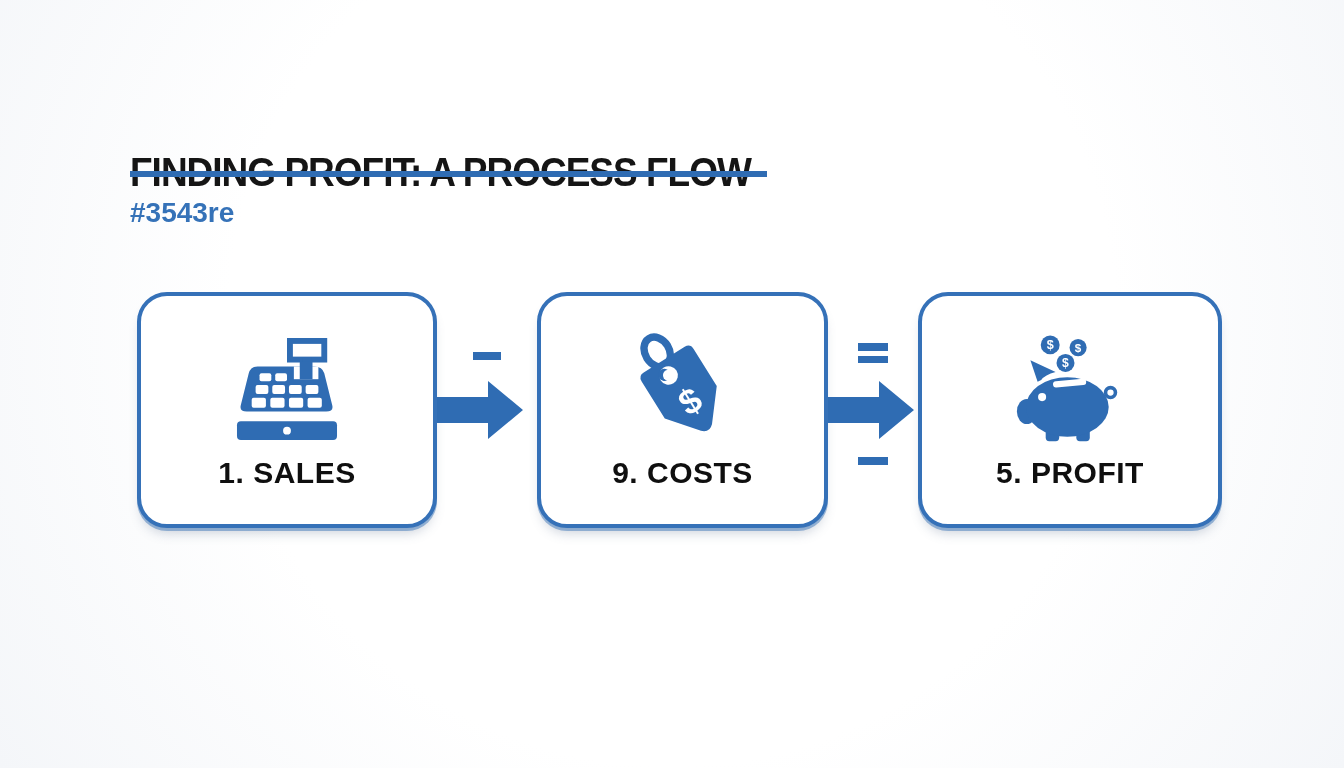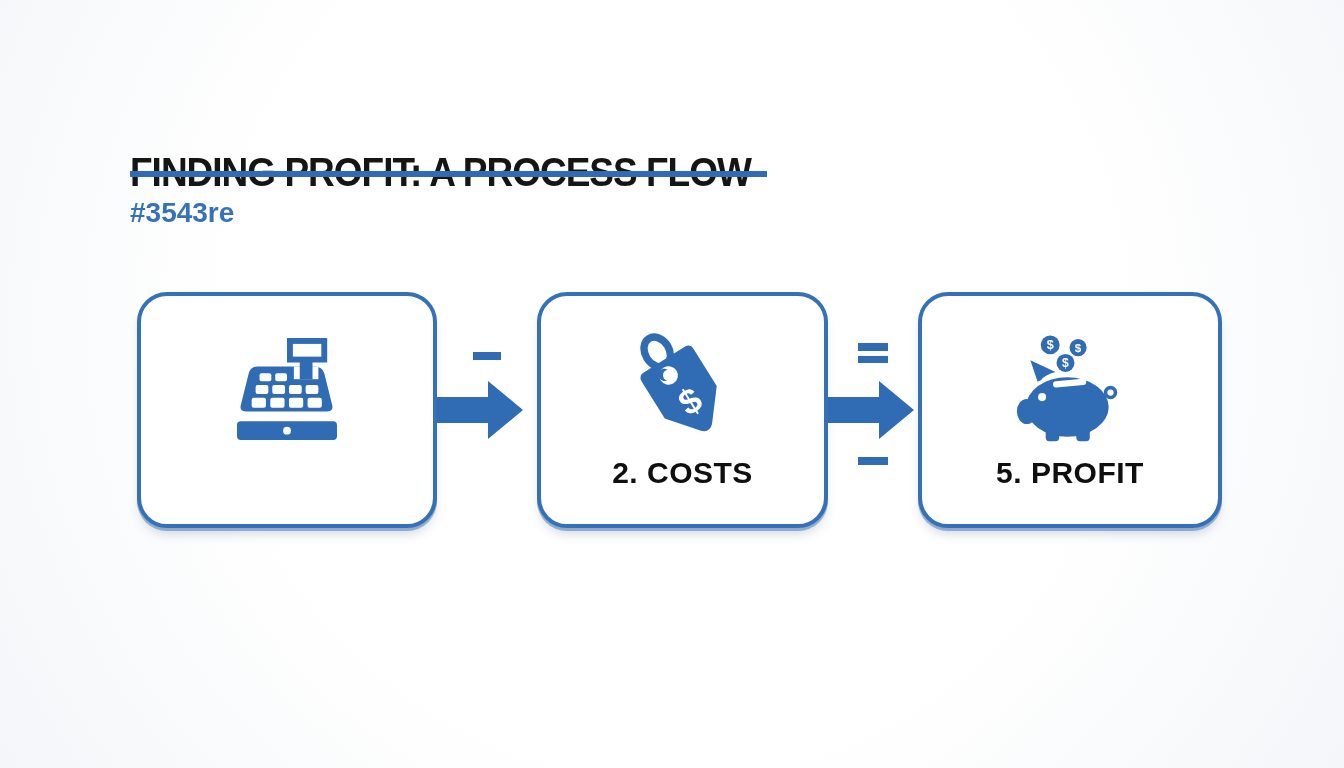--- a/index.html
+++ b/index.html
@@ -84,41 +84,42 @@
         <rect class="white" x="54" y="49" width="13" height="9" rx="2"></rect>
         <rect class="white" x="71" y="49" width="13" height="9" rx="2"></rect>
         <rect class="white" x="16" y="62" width="14.5" height="10" rx="2"></rect>
         <rect class="white" x="35" y="62" width="14.5" height="10" rx="2"></rect>
         <rect class="white" x="54" y="62" width="14.5" height="10" rx="2"></rect>
         <rect class="white" x="73" y="62" width="14.5" height="10" rx="2"></rect>
         <rect class="blue" x="1" y="86" width="102" height="19" rx="4"></rect>
         <circle class="white" cx="52" cy="95.5" r="4"></circle>
       </svg>
     </div>
+    <div class="step-label">1. SALES</div>
   </div>
 
   <div class="op-bar minus-1"></div>
   <svg class="arrow arrow-1" viewBox="0 0 86 58">
     <path class="blue" d="M0 16 L51 16 L51 0 L86 29 L51 58 L51 42 L0 42 Z"></path>
   </svg>
 
   <div class="step-box box-2">
     <div class="icon-wrap">
       <svg viewBox="0 0 112 120" width="104" height="112" aria-hidden="true">
         <g transform="translate(58,64) rotate(-32)">
           <ellipse cx="-2" cy="-53" rx="13" ry="17" fill="none" stroke="#2f6cb3" stroke-width="8"></ellipse>
           <path class="blue" d="M-26 -42 L26 -42 Q33 -42 33 -35 L33 12 L7 44 Q0 51 -7 44 L-33 12 L-33 -35 Q-33 -42 -26 -42 Z"></path>
           <circle class="white" cx="-5" cy="-25" r="10"></circle>
           <circle class="blue" cx="-8.5" cy="-28" r="6.5"></circle>
           <circle class="white" cx="-5" cy="-25.2" r="6"></circle>
           <text x="0" y="24" text-anchor="middle" font-size="38" font-weight="700" font-family="Liberation Sans, sans-serif" fill="#ffffff">$</text>
         </g>
       </svg>
     </div>
-    <div class="step-label">2. COSTS</div>
+    <div class="step-label">9. COSTS</div>
   </div>
 
   <div class="equals">
     <div class="bar"></div>
     <div class="bar"></div>
   </div>
   <svg class="arrow arrow-2" viewBox="0 0 86 58">
     <path class="blue" d="M0 16 L51 16 L51 0 L86 29 L51 58 L51 42 L0 42 Z"></path>
   </svg>
   <div class="op-bar minus-2"></div>

